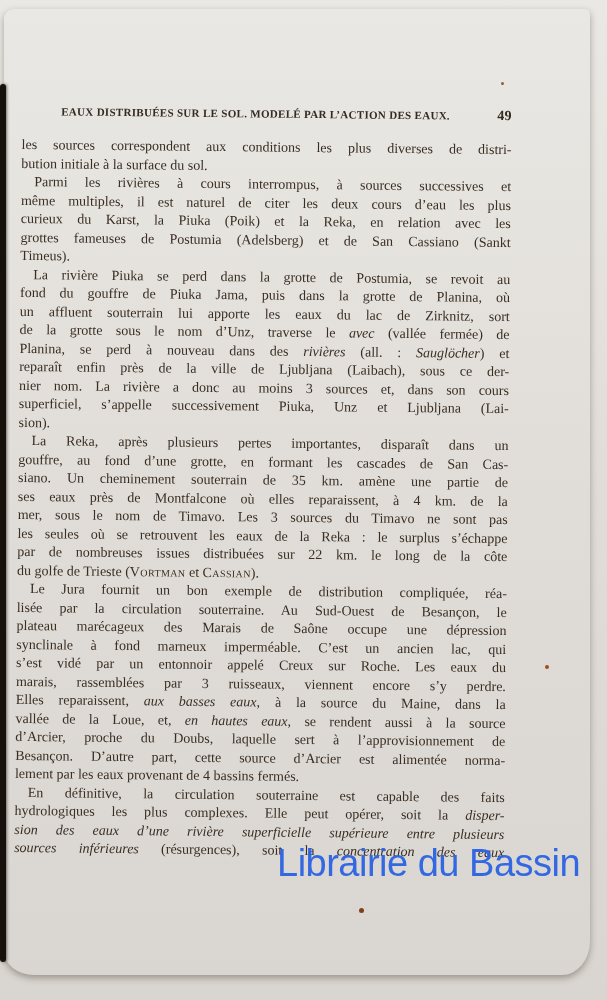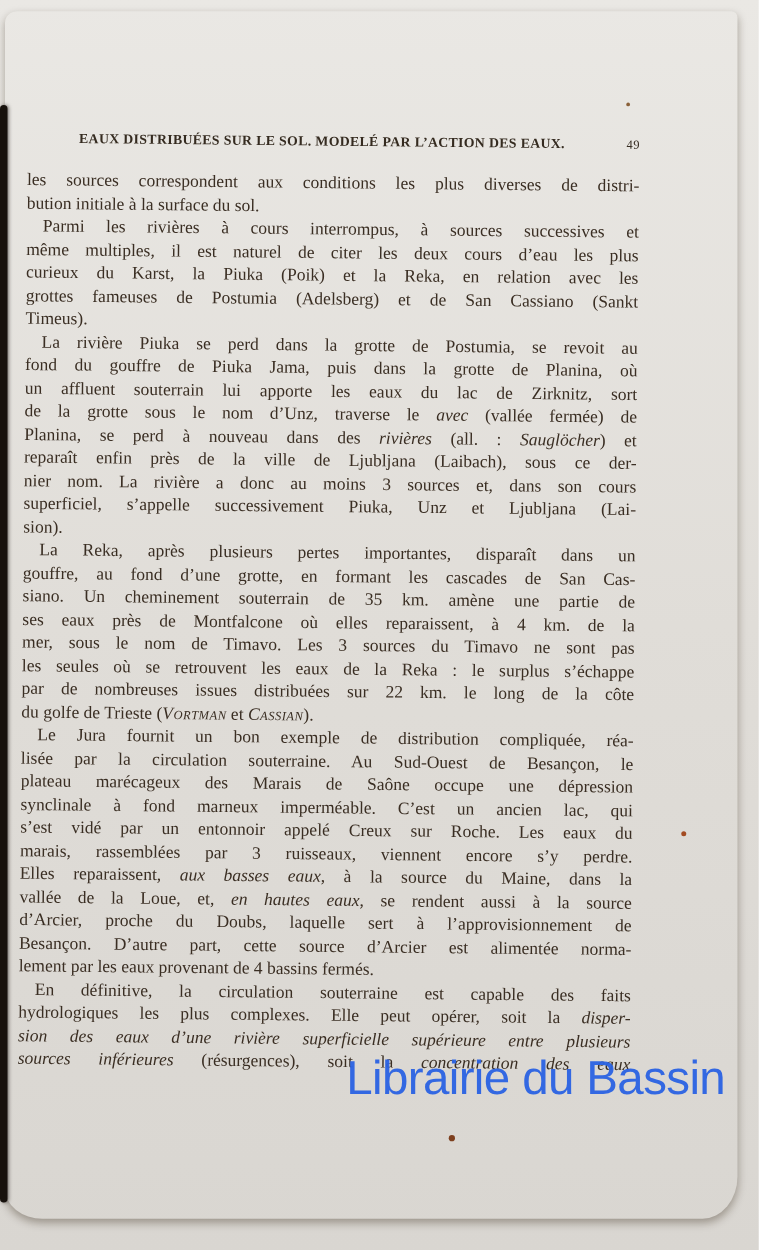--- a/index.html
+++ b/index.html
@@ -42,30 +42,30 @@
     z-index: 4;
   }
   .page-header {
     display: flex; align-items: baseline;
     font-size: 11px; letter-spacing: 0.3px; font-weight: bold;
     color: #352b20;
     margin-bottom: 18px;
     height: 14px; line-height: 14px;
   }
   .header-title { flex: 1; text-align: center; white-space: nowrap; }
-  .header-page-number { font-size: 10px; margin-left: 8px; font-weight: normal; }
+  .header-page-number { font-size: 14px; margin-left: 8px; font-weight: bold; }
   .text-block { font-size: 14px; line-height: 18.5px; }
   .line {
     text-align: justify; text-align-last: justify;
     height: 18.5px; overflow: visible; white-space: normal;
   }
   .line.end { text-align-last: left; }
   .line.ind { text-indent: 13px; }
   .it { font-style: italic; }
-  .sc { font-variant: small-caps; letter-spacing: 0.4px; font-style: italic; }
+  .sc { font-variant: small-caps; letter-spacing: 0.4px; }
   .watermark {
     position: absolute; left: 277px; top: 841px;
     font-family: "Liberation Sans", sans-serif;
     font-size: 38px; line-height: 44px; letter-spacing: -0.5px;
     opacity: 0.95; white-space: nowrap;
     z-index: 5;
   }
   .speck { position: absolute; border-radius: 50%; z-index: 4; }
   .speck-1 { left: 355px; top: 899px; width: 5px; height: 5px; background: #7d3f1e; }
   .speck-2 { left: 541px; top: 656px; width: 4px; height: 4px; background: #a34b22; }

